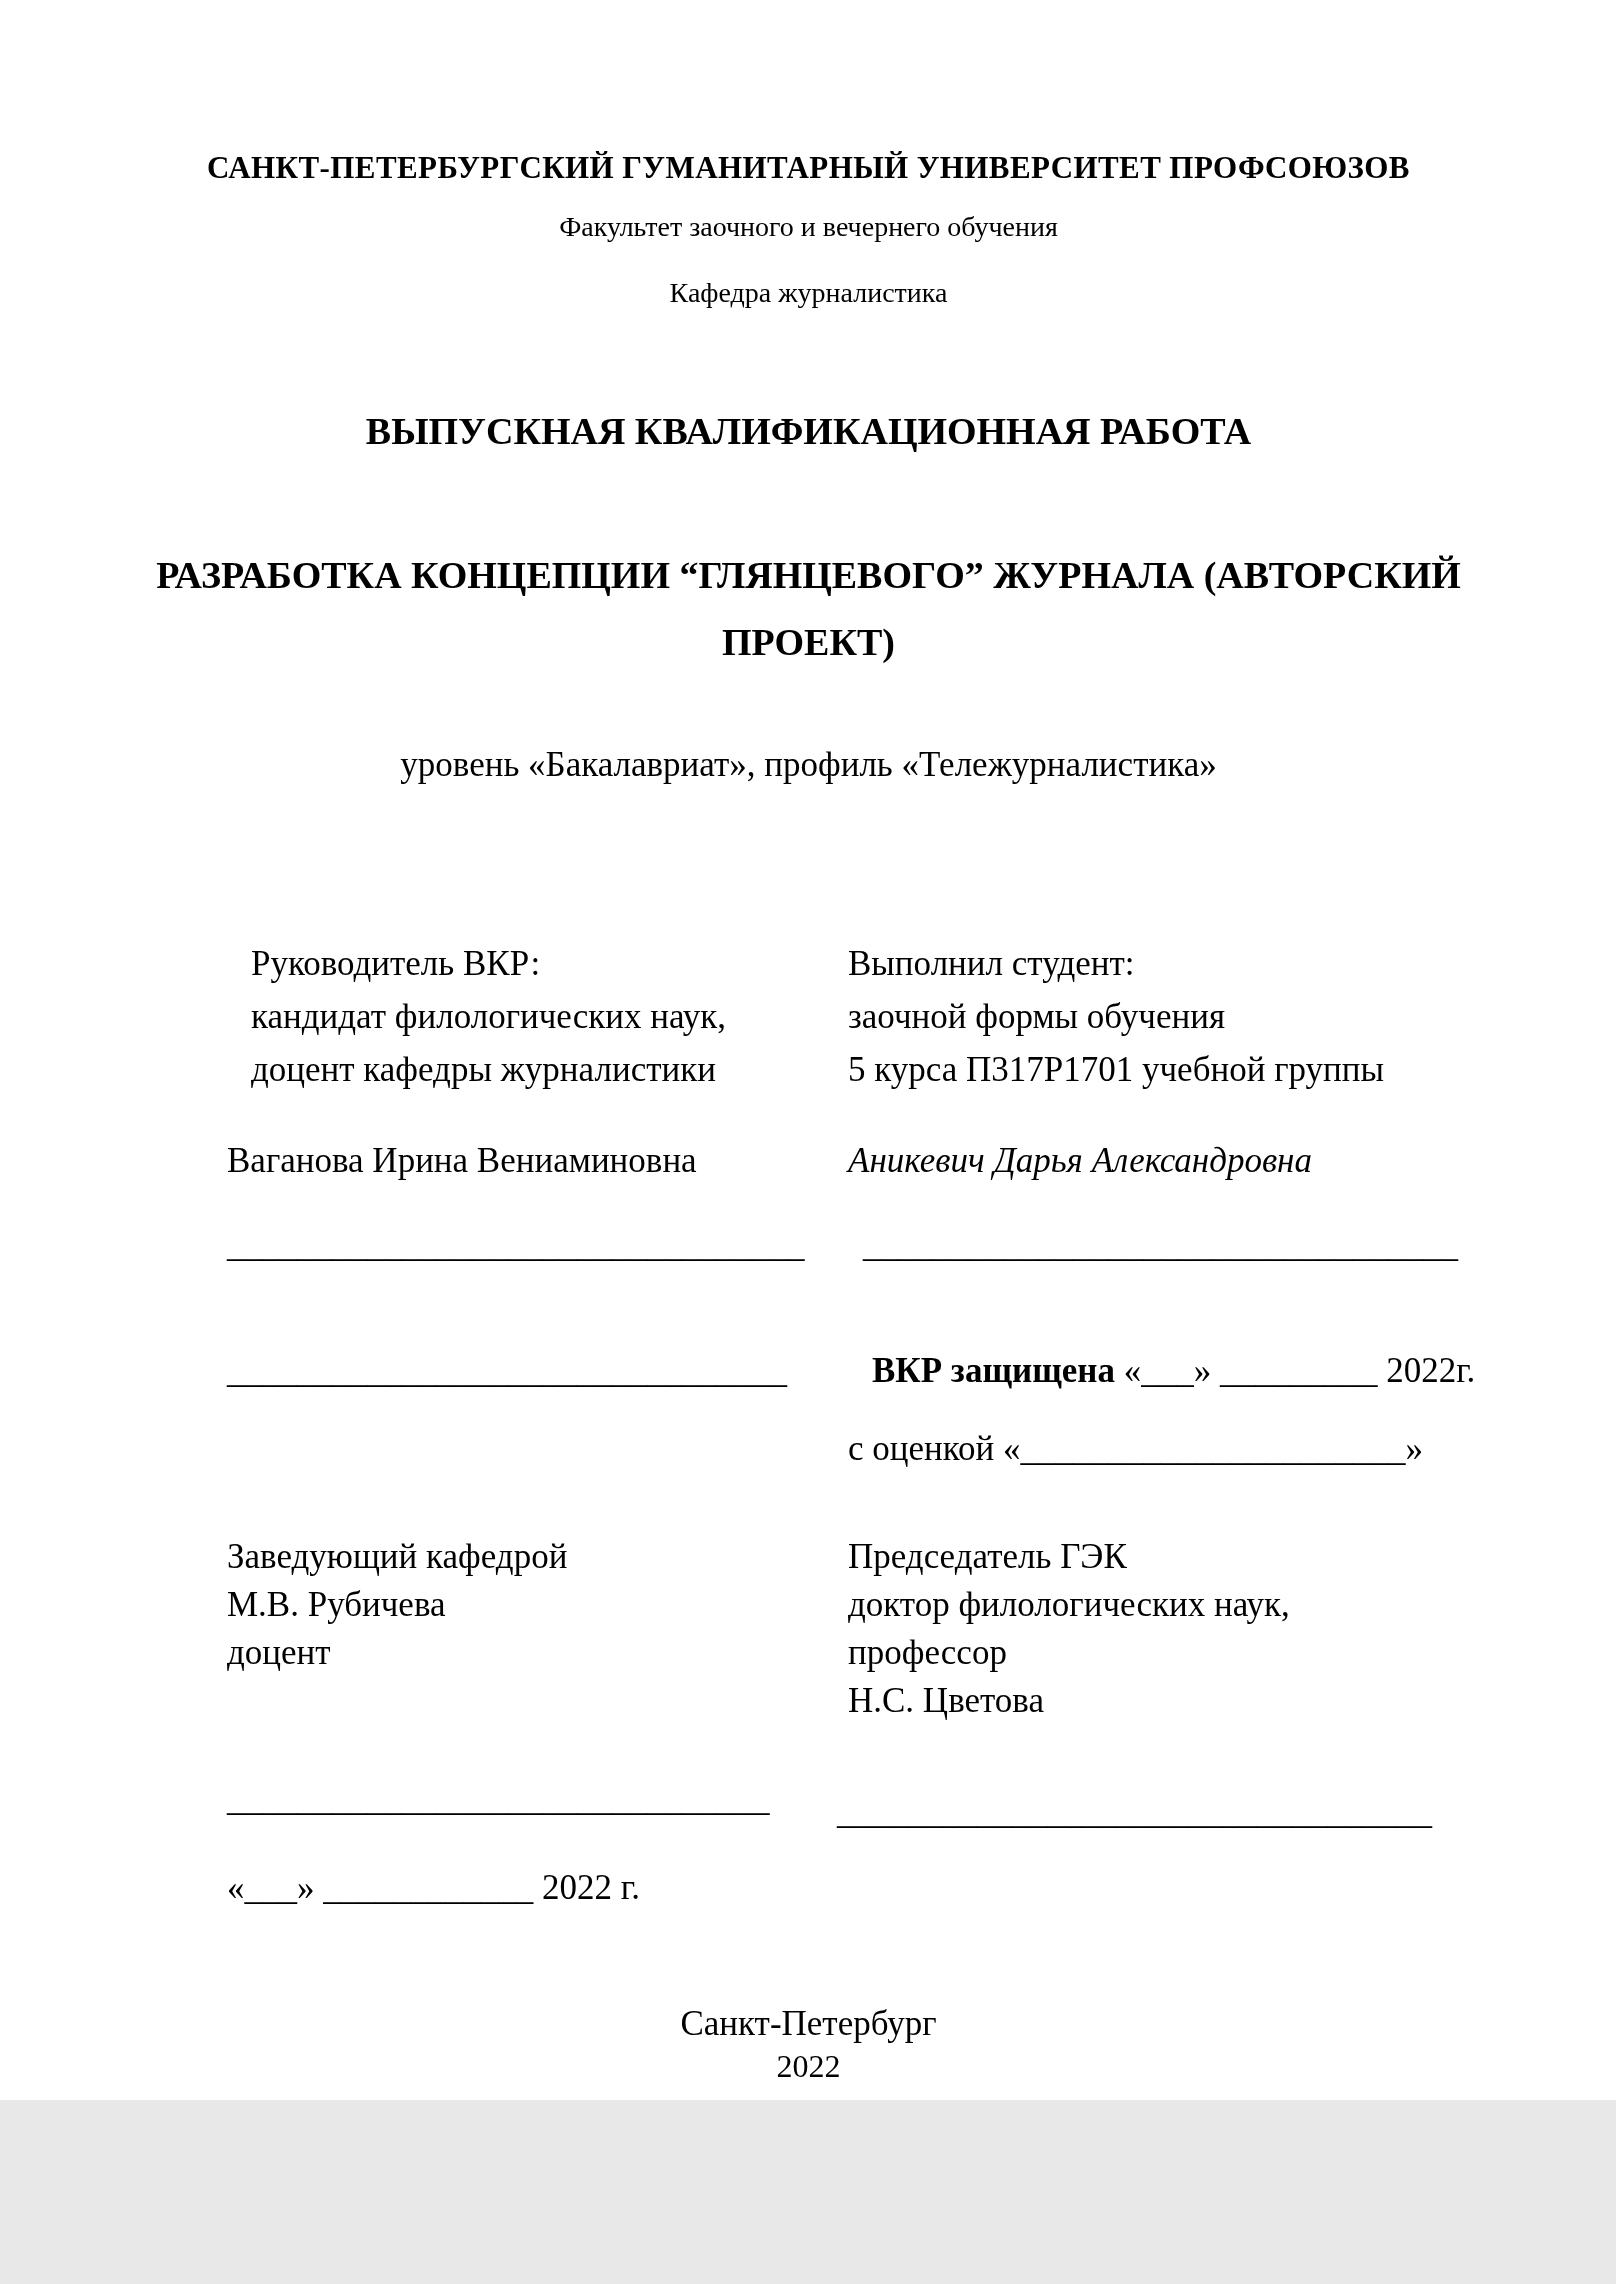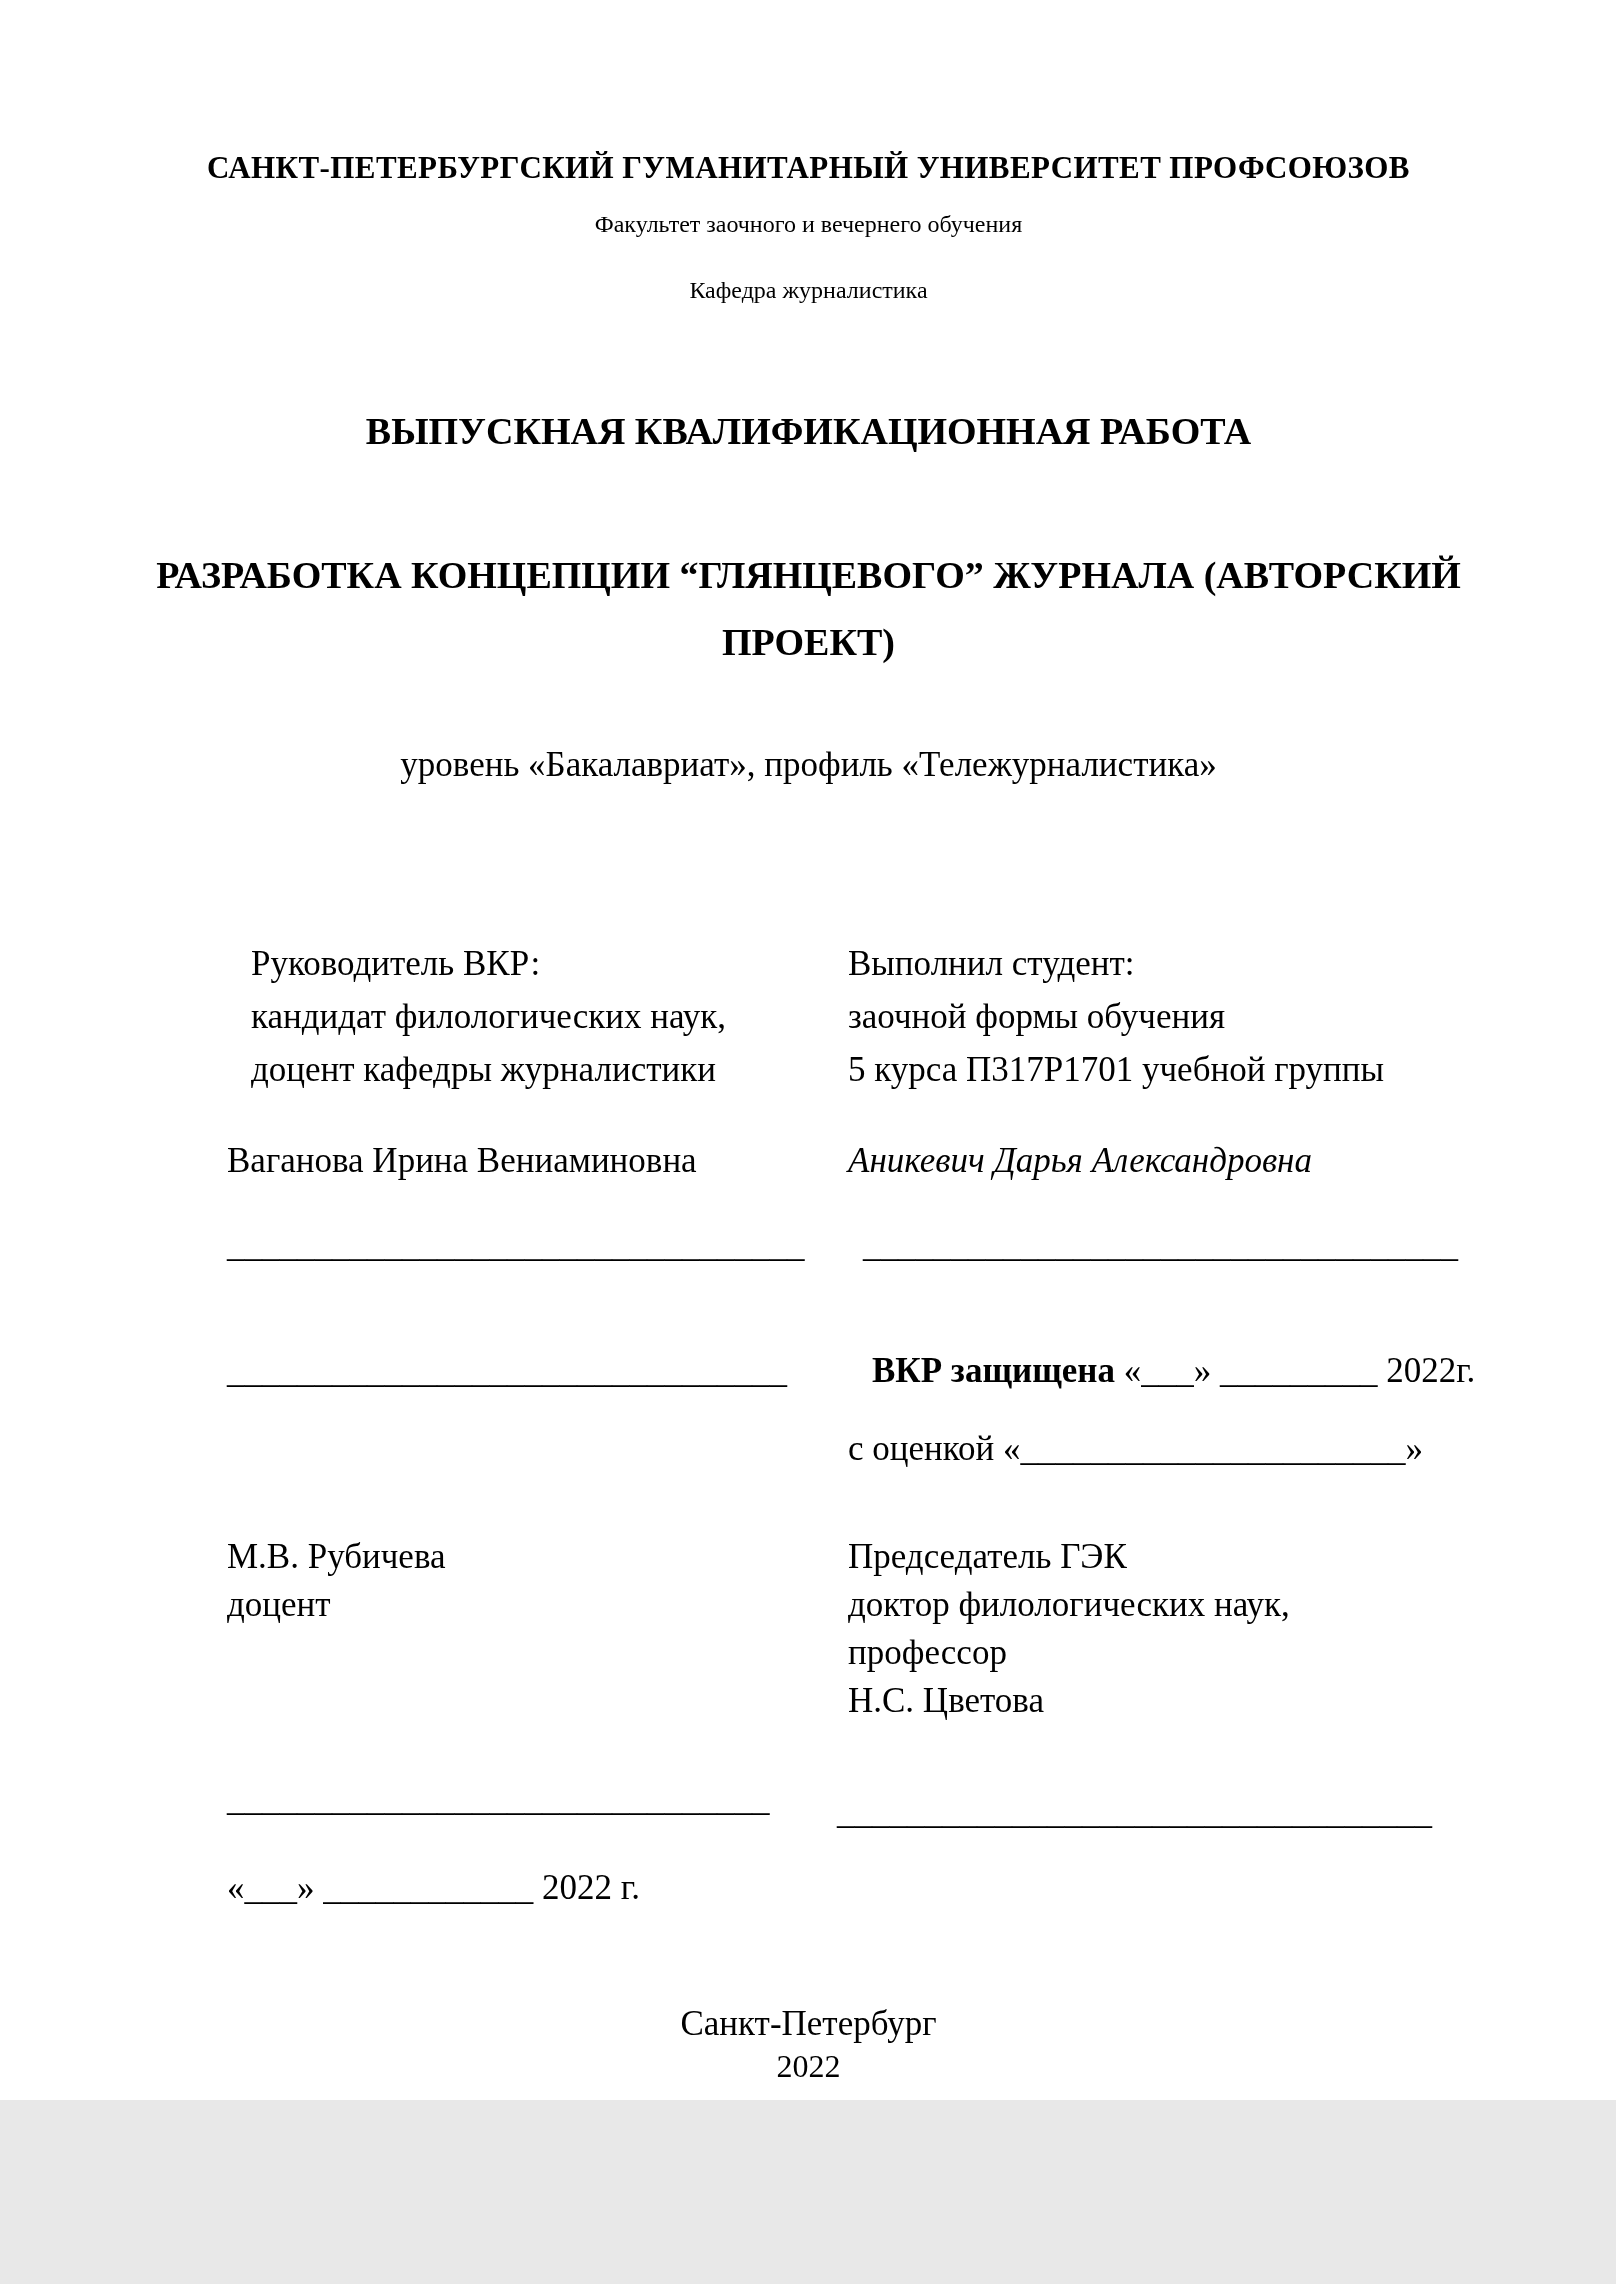--- a/index.html
+++ b/index.html
@@ -18,21 +18,21 @@
     overflow: hidden;
   }
   .abs { position: absolute; white-space: nowrap; }
   .center {
     left: 109px;
     right: 109px;
     text-align: center;
   }
   .body-text { font-size: 35px; line-height: 53px; }
   .uni-line { font-size: 31px; font-weight: bold; letter-spacing: 0.4px; }
-  .sub-line { font-size: 24px; }
+  .sub-line { font-size: 28px; }
   .worktype { font-size: 38px; font-weight: bold; }
   .thesis-title { font-size: 38px; font-weight: bold; line-height: 67px; }
   .program { font-size: 35px; line-height: 70px; }
   .tight { font-size: 35px; line-height: 48px; }
   .sigline { font-size: 35px; letter-spacing: 0; }
   .defense-line { font-size: 35px; }
   .defense-line b { font-weight: bold; }
   .city { font-size: 35px; }
   .year { font-size: 32px; }
 </style>
@@ -80,20 +80,21 @@
 
   <div class="abs sigline" style="top:1351px; left:227px;">________________________________</div>
 
   <div class="abs defense-line" style="top:1351px; left:848px;margin-left:24px;">
     <b>ВКР защищена</b><span> «___» _________ 2022г.</span>
   </div>
 
   <div class="abs defense-line" style="top:1429px; left:848px;">с оценкой «______________________»</div>
 
   <div class="abs tight" style="top:1533px; left:227px;">
+    <div>Заведующий кафедрой</div>
     <div>М.В. Рубичева</div>
     <div>доцент</div>
   </div>
 
   <div class="abs tight" style="top:1533px; left:848px;">
     <div>Председатель ГЭК</div>
     <div>доктор филологических наук,</div>
     <div>профессор</div>
     <div>Н.С. Цветова</div>
   </div>

